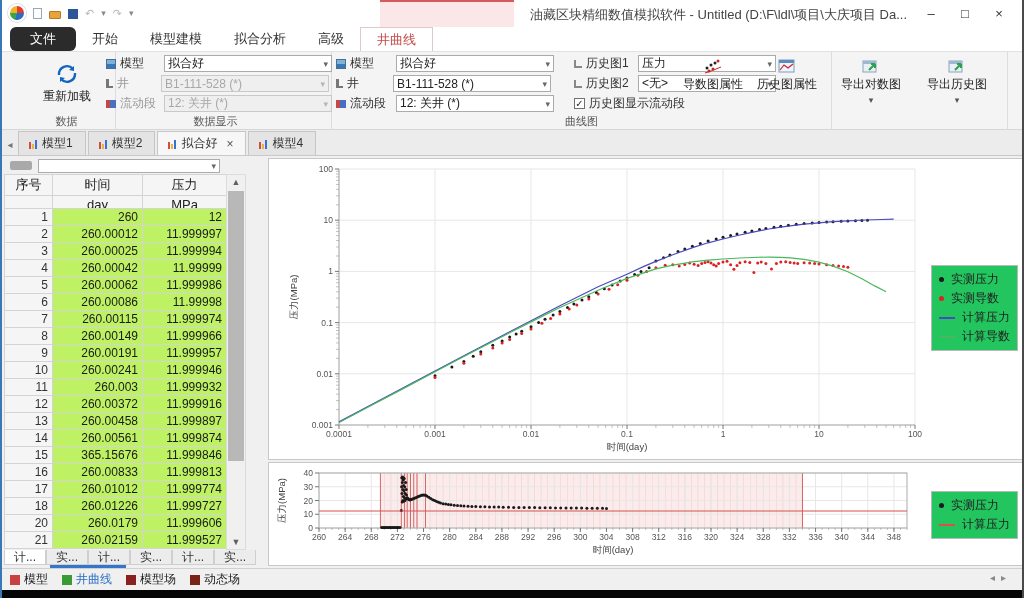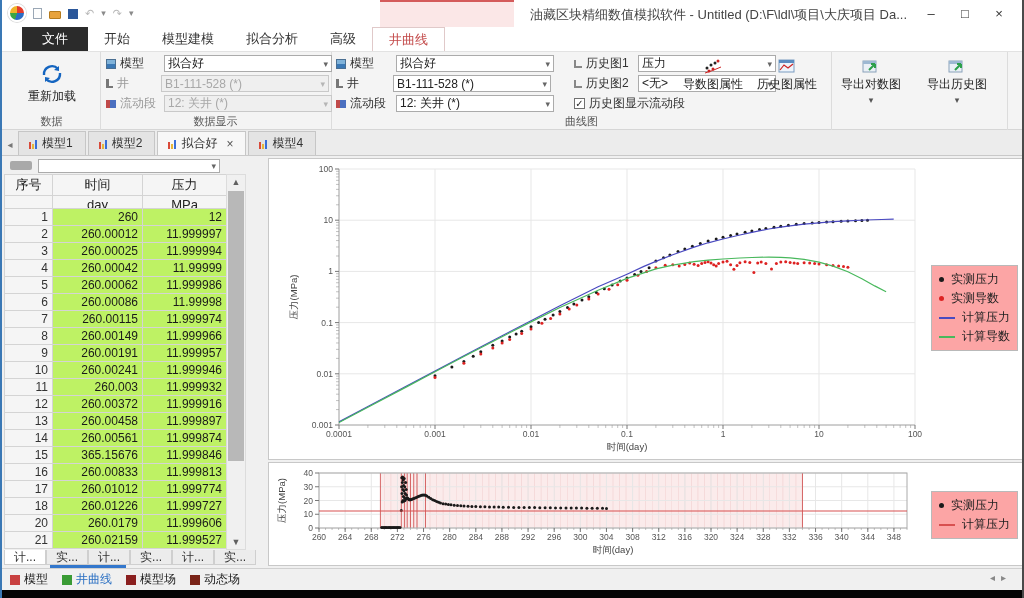--- a/index.html
+++ b/index.html
@@ -20,21 +20,21 @@
   .qi-undo,.qi-redo { color:#b9b9b9; font-size:11px; width:auto; height:auto; }
   .qi-more { color:#8a8a8a; font-size:9px; width:auto; height:auto; }
   .ctx-highlight { position:absolute; left:378px; top:0; width:134px; height:27px;
                    background:#fbe7e7; border-top:2px solid #d45b5b; }
   .title-text { position:absolute; left:528px; top:6px; font-size:13px; color:#444; white-space:nowrap; }
   .win-controls { position:absolute; right:6px; top:0; display:flex; height:28px; }
   .win-controls span { width:34px; text-align:center; line-height:28px; font-size:13px; color:#333; }
   
   .tabrow { position:absolute; left:0; top:28px; width:100%; height:24px; background:#fff; border-bottom:1px solid #e2e2e2; display:flex; align-items:flex-end; }
   .rtab { padding:4px 16px; font-size:13px; color:#333; height:24px; line-height:16px; }
-  .rtab.file { background:#2b2b2b; color:#fff; margin-left:20px; padding:4px 20px; }
+  .rtab.file { background:#2b2b2b; color:#fff; margin-left:8px; padding:4px 20px;border-radius:6px; }
   .rtab.active { background:#fff; color:#c34a4a; border:1px solid #e0c9c9; border-bottom:none; }
   
   .ribbon { position:absolute; left:0; top:52px; width:100%; height:78px; background:#f4f4f4; border-bottom:1px solid #d6d6d6; }
   .rgroup { position:absolute; top:0; height:78px; border-right:1px solid #dcdcdc; }
   .glabel { position:absolute; bottom:1px; left:0; width:100%; text-align:center; font-size:11px; color:#555; }
   .bigbtn { position:absolute; left:10px; top:3px; width:78px; height:56px; display:flex; flex-direction:column; align-items:center; justify-content:center; gap:2px; }
   .bigbtn .lbl { font-size:12px; color:#222; }
   .rrow { position:absolute; display:flex; align-items:center; gap:4px; height:17px; }
   .rlabel { font-size:12px; color:#333; white-space:nowrap; }
   .rlabel.dim { color:#9a9a9a; }
@@ -71,21 +71,21 @@
   .vthumb { position:absolute; left:1px; top:16px; width:16px; height:270px; background:#b8b8b8; }
   .varrow { position:absolute; left:0; width:18px; text-align:center; font-size:9px; color:#606060; }
   .subtabs { position:absolute; left:0; top:392px; width:256px; height:15px; display:flex; }
   .stab { font-size:12px; color:#333; padding:0 9px; background:#ececec; border:1px solid #cfcfcf; border-top:none; line-height:14px; }
   .stab.active { background:#fff; }
   .hthumb { position:absolute; left:46px; top:407px; width:76px; height:3px; background:#3377cc; }
   
   .chartpanel { position:absolute; background:#fff; border:1px solid #c8c8c8; }
   .cp-main { left:266px; top:158px; width:756px; height:302px; }
   .cp-hist { left:266px; top:462px; width:756px; height:104px; }
-  .legend { position:absolute; background:#fca5a5; border:1px solid #b9b9b9; padding:4px 7px; }
+  .legend { position:absolute; background:#22c55e; border:1px solid #b9b9b9; padding:4px 7px; }
   .lrow { display:flex; align-items:center; gap:7px; height:19px; }
   .lmark-dot { width:5px; height:5px; border-radius:50%; }
   .lmark-line { width:16px; height:2px; }
   .lrow .ltxt { font-size:12px; color:#222; white-space:nowrap; }
   svg text { font-family:"Liberation Sans","DejaVu Sans",sans-serif; }
   
   .statusbar { position:absolute; left:0; top:568px; width:100%; height:22px; background:#f0f0f0; border-top:1px solid #d0d0d0; display:flex; align-items:center; gap:14px; padding-left:8px; }
   .sitem { display:flex; align-items:center; gap:4px; font-size:12px; color:#222; }
   .sitem.active { color:#2a6fc2; }
   .sicon { width:10px; height:10px; display:inline-block; }
@@ -121,21 +121,21 @@
       <div class="rtab file">文件</div>
       <div class="rtab">开始</div>
       <div class="rtab">模型建模</div>
       <div class="rtab">拟合分析</div>
       <div class="rtab">高级</div>
       <div class="rtab active">井曲线</div>
     </div>
 
   <div class="ribbon">
 
-    <div class="rgroup" style="left:1px;width:98px;">
+    <div class="rgroup" style="left:16px;width:98px;">
       <div class="bigbtn">
         <svg width="24" height="24" viewBox="0 0 24 24">
           <path d="M4 13a8 8 0 0 1 14-6" fill="none" stroke="#1565c0" stroke-width="2.4"></path>
           <path d="M19 4 L19 9 L14 8 Z" fill="#1565c0"></path>
           <path d="M20 11a8 8 0 0 1 -14 6" fill="none" stroke="#1565c0" stroke-width="2.4"></path>
           <path d="M5 20 L5 15 L10 16 Z" fill="#1565c0"></path>
         </svg>
         <span class="lbl">重新加载</span>
       </div>
       <div class="glabel">数据</div>

